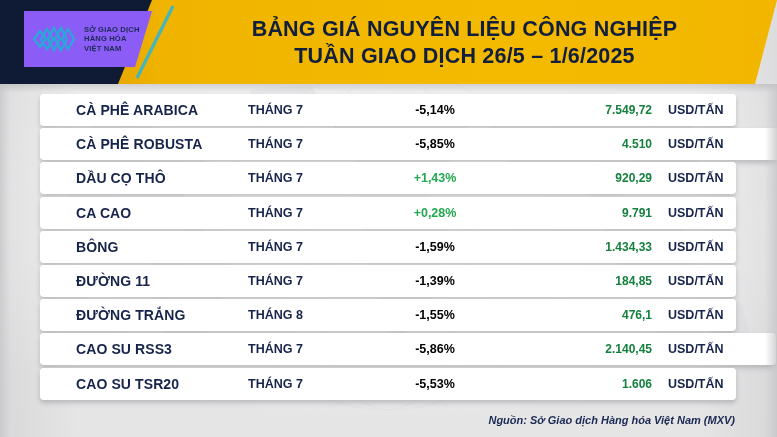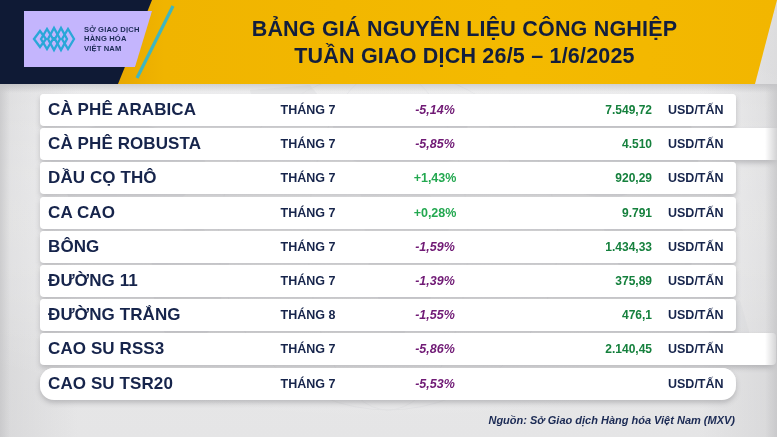--- a/index.html
+++ b/index.html
@@ -27,44 +27,44 @@
   .hdr-dark{position:absolute;left:0;top:0;width:160px;height:84px;background:#0f1a35;}
   .hdr-yellow-dk{position:absolute;left:118px;top:0;width:659px;height:84px;
      background:linear-gradient(90deg,#e8a800 0%, #f0b400 7%, #f4ba00 60%, #f2b600 100%);
      clip-path:polygon(34px 0, 100% 0, calc(100% - 22px) 100%, 0 100%);}
   .hdr-teal{position:absolute;left:129px;top:4px;width:64px;height:80px;z-index:4;}
   .hdr-shadow{position:absolute;left:0;top:84px;width:777px;height:9px;z-index:2;
      background:linear-gradient(180deg, rgba(120,120,125,.26) 0%, rgba(120,120,125,0) 100%);}
 
   
   .logo-card{position:absolute;left:24px;top:11px;width:128px;height:56px;z-index:5;
-     background:#c4b5fd;
+     background:#8b5cf6;
      clip-path:polygon(0 0, 100% 0, calc(100% - 17px) 100%, 0 100%);
      box-shadow:3px 4px 7px rgba(0,0,0,.30);
      display:flex;align-items:center;}
   .logo-mark{width:48px;height:34px;margin-left:7px;flex:0 0 auto;}
   .logo-text{margin-left:5px;display:flex;flex-direction:column;justify-content:center;
      color:#1b2a54;font-weight:bold;font-size:7.6px;line-height:9.4px;letter-spacing:.15px;}
 
   
   .title-box{position:absolute;left:172px;top:6px;width:585px;height:74px;z-index:6;
      display:flex;flex-direction:column;align-items:center;justify-content:center;}
   .title-l1{color:#121e3d;font-weight:bold;font-size:21.5px;line-height:27px;letter-spacing:.2px;white-space:nowrap;}
   .title-l2{color:#121e3d;font-weight:bold;font-size:21.5px;line-height:27px;letter-spacing:.2px;white-space:nowrap;}
 
   
   .table{position:absolute;left:0;top:88px;width:777px;height:310px;z-index:5;}
   .row{position:absolute;left:40px;width:696px;height:32px;background:#ffffff;
      border-radius:4px;
      box-shadow:0 3px 5px rgba(90,90,95,.30), 0 1px 0 rgba(255,255,255,.9) inset;
      display:flex;align-items:center;}
-  .c-name{position:absolute;left:8px;color:#16244b;font-weight:bold;font-size:17px;letter-spacing:.1px;white-space:nowrap;}
-  .c-month{position:absolute;left:208px;width:120px;text-align:center;color:#16244b;font-weight:bold;font-size:12.5px;white-space:nowrap;}
+  .c-name{position:absolute;left:36px;color:#16244b;font-weight:bold;font-size:14px;letter-spacing:.1px;white-space:nowrap;}
+  .c-month{position:absolute;left:208px;width:120px;text-align:left;color:#16244b;font-weight:bold;font-size:12.5px;white-space:nowrap;}
   .c-chg{position:absolute;left:330px;width:130px;text-align:center;font-weight:bold;font-size:12.5px;white-space:nowrap;}
-  .c-chg.down{color:#701a75;font-style:italic;}
+  .c-chg.down{color:#000000;}
   .c-chg.up{color:#23a850;}
   .c-price{position:absolute;left:460px;width:152px;text-align:right;color:#15803d;font-weight:bold;font-size:12px;white-space:nowrap;}
   .c-unit{position:absolute;left:628px;color:#16244b;font-weight:bold;font-size:12.5px;white-space:nowrap;}
 
   
   .footer{position:absolute;right:42px;bottom:11px;z-index:5;
      color:#1b2a54;font-size:11px;font-style:italic;font-weight:bold;white-space:nowrap;}
   .edge-l{position:absolute;left:0;top:84px;width:10px;height:353px;z-index:6;
      background:linear-gradient(90deg, rgba(198,198,200,.75), rgba(198,198,200,0));}
   .edge-r{position:absolute;right:0;top:84px;width:12px;height:353px;z-index:6;
@@ -162,41 +162,42 @@
         <span class="c-name">BÔNG</span>
         <span class="c-month">THÁNG 7</span>
         <span class="c-chg down">-1,59%</span>
         <span class="c-price">1.434,33</span>
         <span class="c-unit">USD/TẤN</span>
       </div>
       <div class="row" style="top: 177px;">
         <span class="c-name">ĐƯỜNG 11</span>
         <span class="c-month">THÁNG 7</span>
         <span class="c-chg down">-1,39%</span>
-        <span class="c-price">375,89</span>
+        <span class="c-price">184,85</span>
         <span class="c-unit">USD/TẤN</span>
       </div>
       <div class="row" style="top: 211.2px;">
         <span class="c-name">ĐƯỜNG TRẮNG</span>
         <span class="c-month">THÁNG 8</span>
         <span class="c-chg down">-1,55%</span>
         <span class="c-price">476,1</span>
         <span class="c-unit">USD/TẤN</span>
       </div>
       <div class="row" style="top: 245.4px; padding-left: 40px;">
         <span class="c-name">CAO SU RSS3</span>
         <span class="c-month">THÁNG 7</span>
         <span class="c-chg down">-5,86%</span>
         <span class="c-price">2.140,45</span>
         <span class="c-unit">USD/TẤN</span>
       </div>
-      <div class="row" style="top: 279.6px; border-radius: 14px;">
+      <div class="row" style="top: 279.6px;">
         <span class="c-name">CAO SU TSR20</span>
         <span class="c-month">THÁNG 7</span>
         <span class="c-chg down">-5,53%</span>
+        <span class="c-price">1.606</span>
         <span class="c-unit">USD/TẤN</span>
       </div>
     </div>
 
   <div class="footer">Nguồn: Sở Giao dịch Hàng hóa Việt Nam (MXV)</div>
 
   <div class="edge-l"></div>
   <div class="edge-r"></div>
 </div>
 

